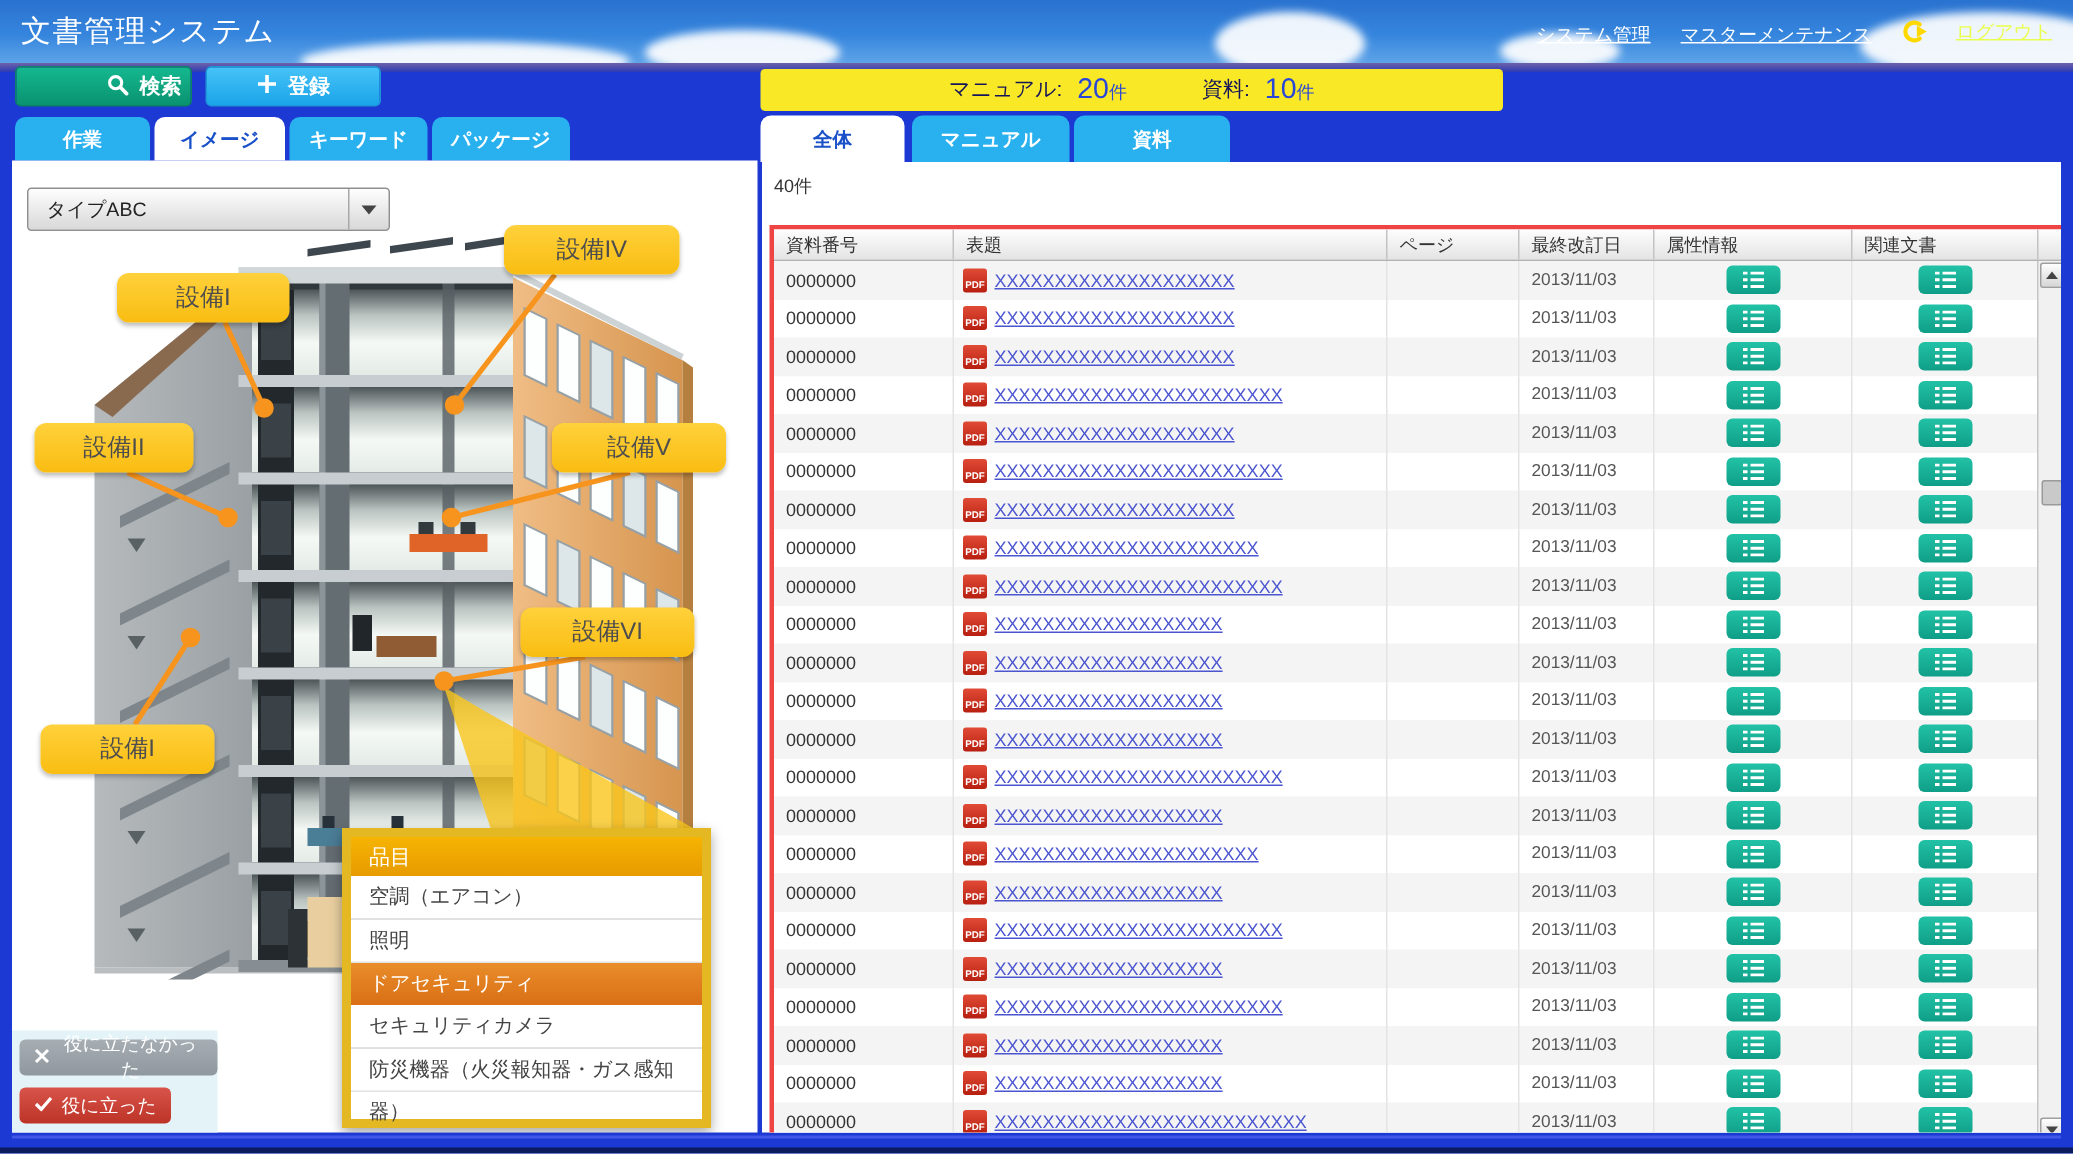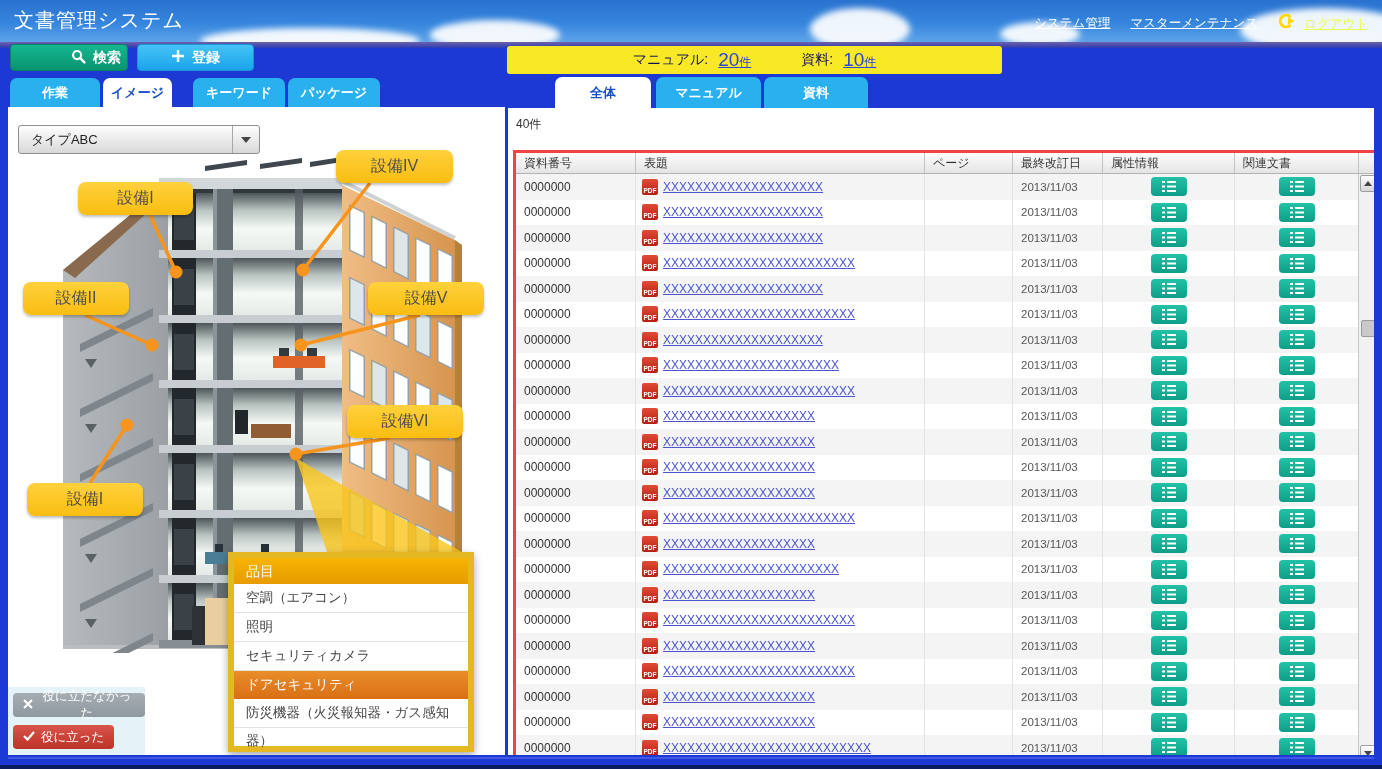--- a/index.html
+++ b/index.html
@@ -7,36 +7,36 @@
   .stage{position:absolute;inset:0;width:1382px;height:769px;background:#1c39d4;overflow:hidden;}
   
   .topbar{position:absolute;left:0;top:0;width:1382px;height:42px;
     background:linear-gradient(180deg,#2a72cf 0%,#3585dd 55%,#5ea3e8 100%);overflow:hidden;}
   .cloud{position:absolute;background:#fff;border-radius:50%;filter:blur(3px);opacity:.92;}
   .strip{position:absolute;left:0;top:42px;width:1382px;height:6px;
     background:linear-gradient(180deg,#6e62a9,#2b3bb5);}
   .app-title{position:absolute;left:14px;top:7px;color:#fff;font-size:20px;letter-spacing:1px;z-index:5;}
   .top-links{position:absolute;right:14px;top:13px;display:flex;align-items:center;gap:20px;z-index:5;}
   .top-link{color:#fff;font-size:12.5px;text-decoration:underline;cursor:pointer;}
-  .logout-wrap{display:flex;align-items:flex-end;gap:9px;}
+  .logout-wrap{display:flex;align-items:flex-start;gap:19px;}
   .top-link.logout{color:#eaff4d;}
   
   .bottom-line{position:absolute;left:8px;top:757px;width:1366px;height:2px;background:#4157e6;}
   .bottom-dark{position:absolute;left:0;top:765px;width:1382px;height:4px;background:#0a1c5e;}
   
   .btn-search{position:absolute;left:10px;top:44px;width:118px;height:27px;border-radius:4px;
     background:linear-gradient(180deg,#14b88f,#0a9270);border:1px solid #0a8263;color:#fff;
     font-size:14px;font-weight:600;display:flex;align-items:center;justify-content:flex-end;gap:7px;cursor:pointer;}
   .btn-register{position:absolute;left:137px;top:44px;width:117px;height:27px;border-radius:4px;
     background:linear-gradient(180deg,#46c3f7,#1ba4ea);border:1px solid #1b97d8;color:#fff;
     font-size:14px;font-weight:600;display:flex;align-items:center;justify-content:center;gap:7px;cursor:pointer;}
   .tab{position:absolute;top:78px;height:29px;border-radius:7px 7px 0 0;background:#29b1ef;color:#fff;
     font-size:13px;font-weight:600;display:flex;align-items:center;justify-content:center;cursor:pointer;}
   .tab.active{background:#fff;color:#1a50c8;}
-  .rtab{top:77px;height:31px;margin-left:48px;}
+  .rtab{top:77px;height:31px;}
   
   .left-panel{position:absolute;left:8px;top:107px;width:497px;height:648px;background:#fff;overflow:hidden;}
   .right-panel{position:absolute;left:508px;top:108px;width:866px;height:647px;background:#fff;overflow:hidden;}
   
   .dropdown{position:absolute;left:10px;top:18px;width:240px;height:27px;border:1px solid #8f8f8f;border-radius:3px;
     background:linear-gradient(180deg,#fefefe,#d8d8d8);display:flex;align-items:center;cursor:pointer;}
   .dropdown .val{flex:1;padding-left:12px;font-size:13px;color:#222;}
   .dd-btn{width:26px;height:100%;border-left:1px solid #a8a8a8;display:flex;align-items:center;justify-content:center;}
   .caret{width:0;height:0;border-left:5px solid transparent;border-right:5px solid transparent;border-top:6px solid #444;}
   
@@ -56,21 +56,21 @@
   
   .feedback{position:absolute;left:-1px;top:580px;width:138px;height:69px;background:#e4f3f8;z-index:8;}
   .fb-btn{position:absolute;left:6px;height:24px;border:none;border-radius:4px;color:#fff;font-size:12.5px;
     display:flex;align-items:center;gap:6px;padding:0 10px;cursor:pointer;}
   .fb-no{top:6px;background:linear-gradient(180deg,#a6aeb4,#8f989e);}
   .fb-yes{top:38px;background:linear-gradient(180deg,#d8544a,#bd3327);}
   
   .banner{position:absolute;left:507px;top:46px;width:495px;height:28px;background:#f9e826;border-radius:3px;
     display:flex;align-items:center;justify-content:center;gap:10px;z-index:5;}
   .banner .lbl{font-size:14px;color:#14145a;}
-  .banner .cnt{color:#2847d8;text-decoration:underline;cursor:pointer;margin-right:40px;text-align:right;}
+  .banner .cnt{color:#2847d8;cursor:pointer;margin-right:40px;text-align:right;}
   .banner .cnt .big{font-size:19px;}
   .banner .cnt .small{font-size:12px;}
   
   .result-count{position:absolute;left:8px;top:8px;font-size:12px;color:#333;}
   .tablewrap{position:absolute;left:5px;top:42px;width:860px;border:3px solid #ef4444;background:#fff;}
   .thead{display:flex;height:20px;background:linear-gradient(180deg,#fdfdfd,#e4e4e4);border-bottom:1px solid #b3b3b3;}
   .th{font-size:12px;color:#333;display:flex;align-items:center;padding-left:8px;box-sizing:border-box;
     border-right:1px solid #c3c3c3;}
   .row{display:flex;height:25.5px;}
   .row.odd{background:#f4f4f4;}
@@ -137,21 +137,21 @@
   <button class="btn-register">
     <span>
       <svg width="14" height="14" viewBox="0 0 14 14">
           <path d="M7 1v12M1 7h12" stroke="#fff" stroke-width="2.4"></path>
         </svg>
     </span>
     <span>登録</span>
   </button>
 
   <div class="tab" style="left:10px;width:90px">作業</div>
-  <div class="tab active" style="left:103px;width:69px">イメージ</div>
+  <div class="tab active" style="left:103px;width:87px">イメージ</div>
   <div class="tab" style="left:193px;width:92px">キーワード</div>
   <div class="tab" style="left:288px;width:92px">パッケージ</div>
 
   <div class="left-panel">
     <div class="dropdown">
       <span class="val">タイプABC</span>
       <span class="dd-btn">
           <span class="caret"></span>
         </span>
     </div>
@@ -323,22 +323,22 @@
     <div class="callout" style="left:70px;top:75px;width:115px">設備I</div>
     <div class="callout" style="left:15px;top:175px;width:106px">設備II</div>
     <div class="callout" style="left:360px;top:175px;width:116px">設備V</div>
     <div class="callout" style="left:339px;top:298px;width:116px">設備VI</div>
     <div class="callout" style="left:19px;top:376px;width:116px">設備I</div>
 
     <div class="popup">
       <div class="popup-header">品目</div>
       <div class="popup-item">空調（エアコン）</div>
       <div class="popup-item">照明</div>
+      <div class="popup-item active">ドアセキュリティ</div>
       <div class="popup-item">セキュリティカメラ</div>
-      <div class="popup-item active">ドアセキュリティ</div>
       <div class="popup-item">防災機器（火災報知器・ガス感知器）</div>
       <div class="popup-pad"></div>
     </div>
 
     <div class="feedback">
       <button class="fb-btn fb-no">
         <span>
           <svg width="10" height="10" viewBox="0 0 10 10">
               <path d="M1 1 L9 9 M9 1 L1 9" stroke="#fff" stroke-width="2"></path>
             </svg>

